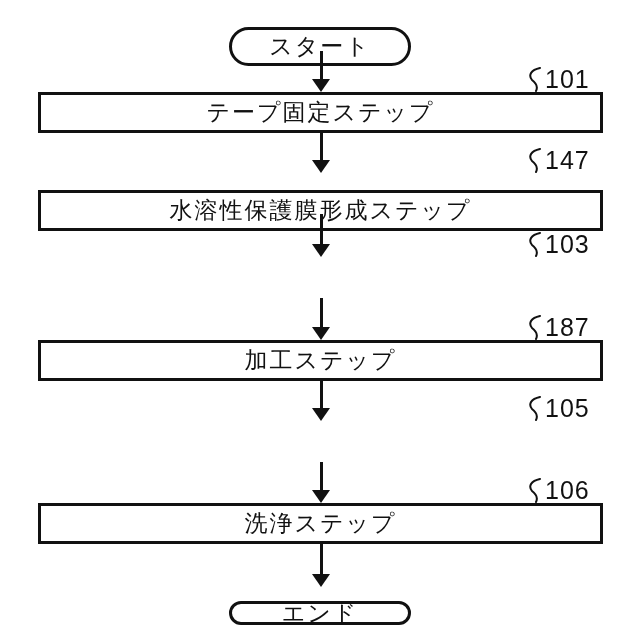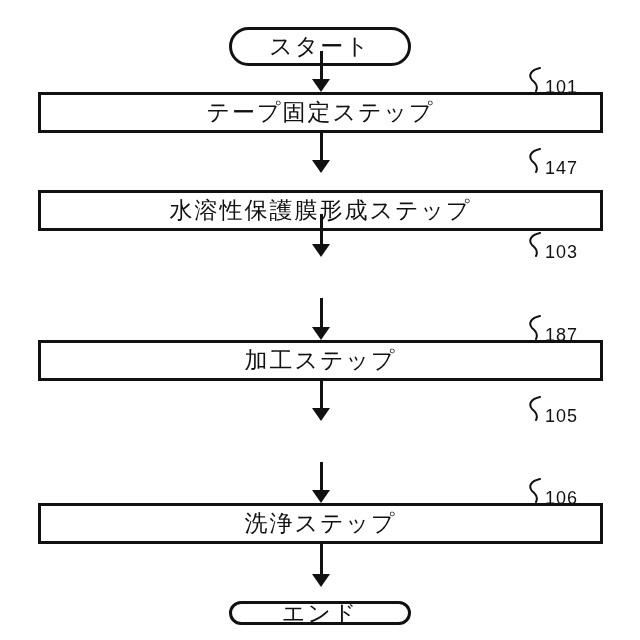--- a/index.html
+++ b/index.html
@@ -25,21 +25,21 @@
   .arrow .shaft {
     position:absolute; left:7.5px; top:0; width:3px; bottom:11px; background:#111111;
   }
   .arrow .head {
     position:absolute; left:0; bottom:0; width:0; height:0;
     border-left:9px solid transparent; border-right:9px solid transparent;
     border-top:13px solid #111111;
   }
   .ref { position:absolute; left:527px; width:80px; height:36px; }
   .ref .num {
-    position:absolute; left:18px; top:16px; font-size:18px; letter-spacing:1px;
+    position:absolute; left:18px; top:8px; font-size:25px; letter-spacing:1px;
     line-height:26px;
   }
   .ref svg { position:absolute; left:0; top:9px; }
 </style>
 </head>
 <body>
 
 <div class="canvas">
 
   <div class="terminal start">

